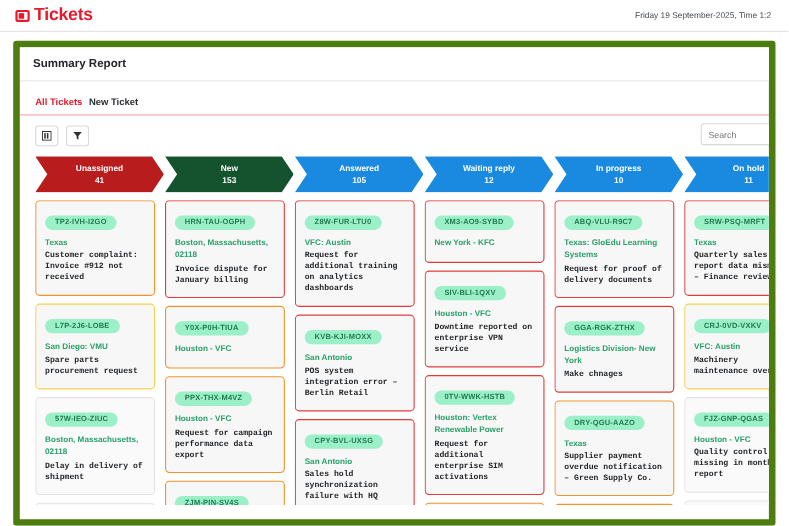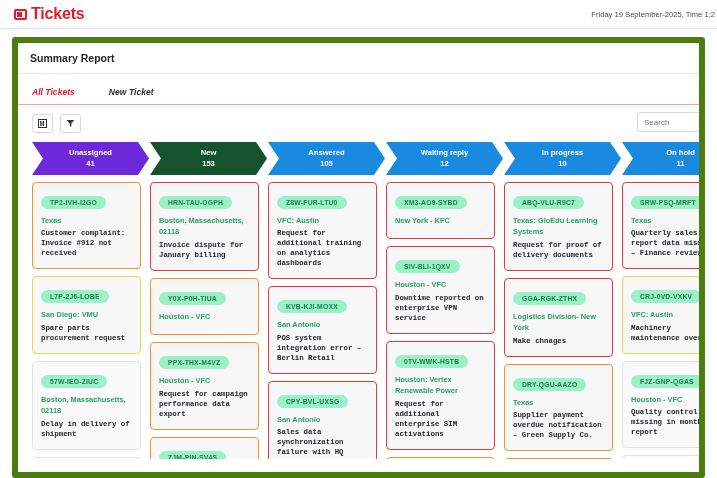--- a/index.html
+++ b/index.html
@@ -37,21 +37,21 @@
     color: #e8192c;
     font-size: 16px;
     font-weight: 600;
     letter-spacing: -0.2px;
   }
   .datetime {
     position: absolute; right: 0px; top: 50%;
     transform: translateY(-50%);
     font-size: 7.6px; color: #444b52;
     white-space: nowrap;
-    padding-right: 2px;
+    padding-right: 16px;
   }
 
   
   .page {
     padding: 8px 12px 0 12px;
     height: calc(478px - 29px);
   }
   .panel {
     background: #ffffff;
     border: 6px solid #4d7c0f;
@@ -67,25 +67,24 @@
     border-bottom: 1px solid #e6e6e6;
     background: #fff;
   }
   .panel-title {
     font-size: 10.5px; font-weight: 700; color: #22262a;
   }
 
   
   .tabs {
     display: flex; align-items: flex-end;
-    gap: 34px;
+    gap: 6px;
     padding: 9px 14px 0 14px;
     border-bottom: 1.6px solid #f4a0a8;
     height: 31px;
-    font-style: italic;
   }
   .tab {
     font-size: 8.6px; font-weight: 700;
     color: #2b2f33;
     padding-bottom: 7px;
     cursor: pointer;
     white-space: nowrap;
   }
   .tab.active { color: #e8192c; }
 
@@ -241,21 +240,21 @@
           <svg width="9" height="9" viewBox="0 0 9 9">
             <path d="M0.6 1 H8.4 L5.3 4.6 V8 L3.7 7 V4.6 Z" fill="#333"></path>
           </svg>
         </span>
       </div>
       <input class="searchbox" readonly="" placeholder="Search" style="">
     </div>
 
     <div class="board-wrap">
       <div class="pipeline" id="pipeline">
-          <div class="stage" style="background: #6d28d9; align-items: center;">
+          <div class="stage" style="background: #b91c1c; align-items: center;">
             <div class="s-name">Unassigned</div>
             <div class="s-count">41</div>
           </div>
           <div class="stage" style="background: #14532d;">
             <div class="s-name">New</div>
             <div class="s-count">153</div>
           </div>
           <div class="stage" style="background: rgb(26, 137, 224);">
             <div class="s-name">Answered</div>
             <div class="s-count">105</div>
@@ -282,21 +281,21 @@
           </div>
           <div class="col">
             <div class="card b-red"><div class="chip">HRN-TAU-OGPH</div><div class="card-org">Boston, Massachusetts, 02118</div><div class="card-desc">Invoice dispute for January billing</div></div>
             <div class="card b-orange"><div class="chip">Y0X-P0H-TIUA</div><div class="card-org">Houston - VFC</div></div>
             <div class="card b-orange"><div class="chip">PPX-THX-M4VZ</div><div class="card-org">Houston - VFC</div><div class="card-desc">Request for campaign performance data export</div></div>
             <div class="card b-orange"><div class="chip">ZJM-PIN-SV4S</div><div class="card-org">Houston - VFC</div></div>
           </div>
           <div class="col">
             <div class="card b-red"><div class="chip">Z8W-FUR-LTU0</div><div class="card-org">VFC: Austin</div><div class="card-desc">Request for additional training on analytics dashboards</div></div>
             <div class="card b-red"><div class="chip">KVB-KJI-MOXX</div><div class="card-org">San Antonio</div><div class="card-desc">POS system integration error – Berlin Retail</div></div>
-            <div class="card b-red"><div class="chip">CPY-BVL-UXSG</div><div class="card-org">San Antonio</div><div class="card-desc">Sales data synchronization failure with HQ</div></div>
+            <div class="card b-red"><div class="chip">CPY-BVL-UXSG</div><div class="card-org">San Antonio</div><div class="card-desc">Sales hold synchronization failure with HQ</div></div>
             <div class="card b-red"><div class="chip">EOS-ACE-SWTN</div></div>
           </div>
           <div class="col">
             <div class="card b-red"><div class="chip">XM3-AO9-SYBD</div><div class="card-org">New York - KFC</div></div>
             <div class="card b-red"><div class="chip">SIV-BLI-1QXV</div><div class="card-org">Houston - VFC</div><div class="card-desc">Downtime reported on enterprise VPN service</div></div>
             <div class="card b-red"><div class="chip">0TV-WWK-HSTB</div><div class="card-org">Houston: Vertex Renewable Power</div><div class="card-desc">Request for additional enterprise SIM activations</div></div>
             <div class="card b-orange"><div class="chip">ZDJ-2WB-L4RV</div></div>
           </div>
           <div class="col">
             <div class="card b-red"><div class="chip">ABQ-VLU-R9C7</div><div class="card-org">Texas: GloEdu Learning Systems</div><div class="card-desc">Request for proof of delivery documents</div></div>

